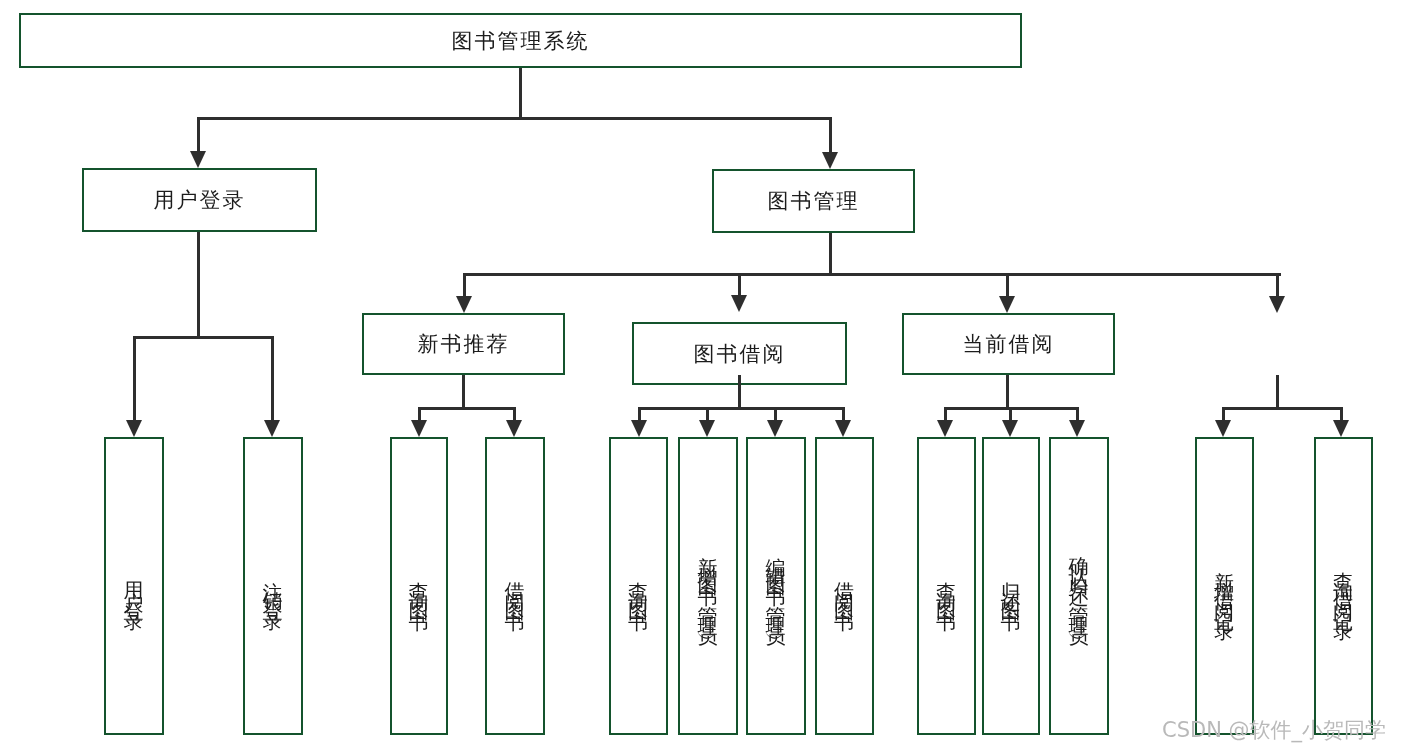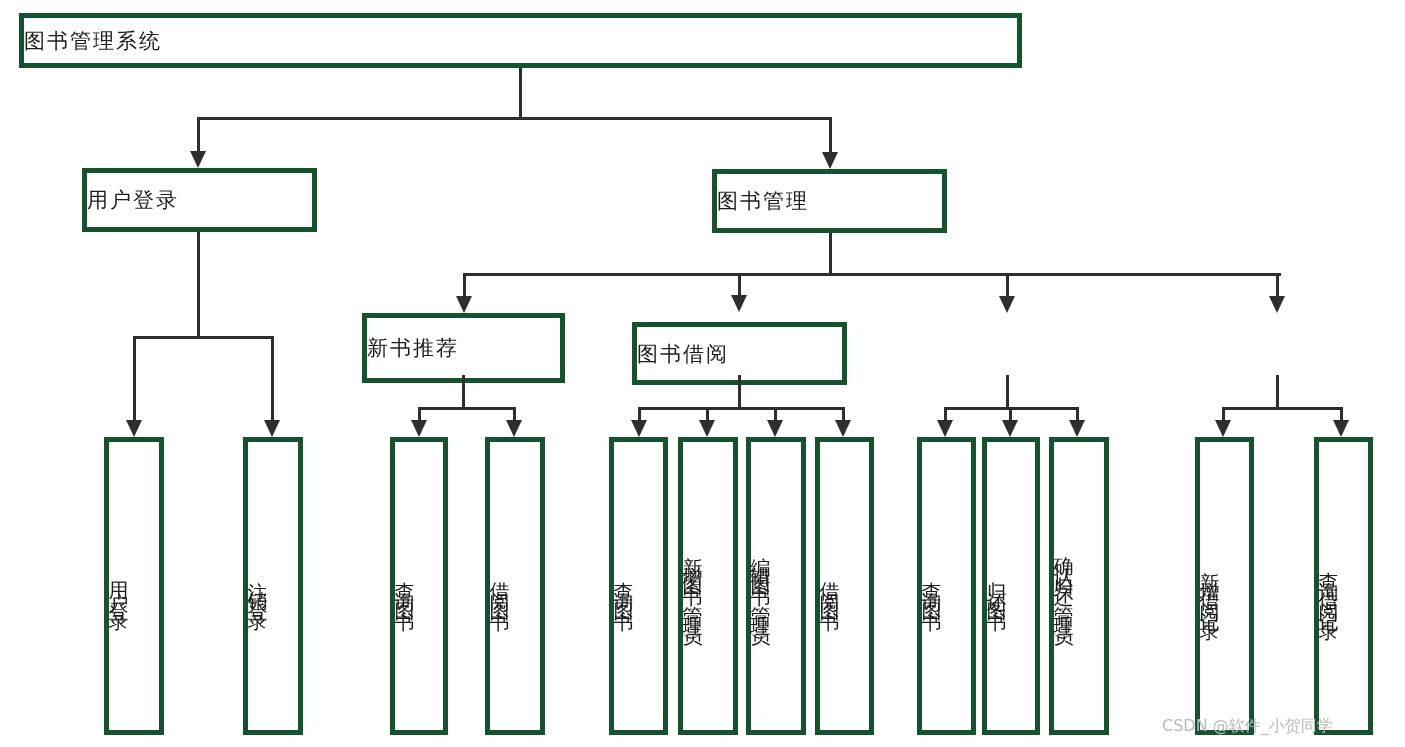--- a/index.html
+++ b/index.html
@@ -7,24 +7,25 @@
     position:relative;
     width:1405px;height:747px;
     background:#ffffff;
     font-family:"DejaVu Sans","Liberation Sans",sans-serif;
     color:#1c1c1c;
     overflow:hidden;
   }
   .box{
     position:absolute;
     box-sizing:border-box;
-    border:5px solid #14532d;
+    border:2px solid #14532d;
     background:#ffffff;
     display:flex;
     align-items:center;
+    justify-content:center;
   }
   .hbox span{
     font-size:21px;
     letter-spacing:2px;
     white-space:nowrap;
   }
   .vbox span{
     writing-mode:vertical-rl;
     font-size:20px;
     letter-spacing:10px;
@@ -35,21 +36,21 @@
   .hline{position:absolute;height:3px;background:#2e2e2e;}
   .arr{
     position:absolute;width:0;height:0;
     border-left:8px solid transparent;
     border-right:8px solid transparent;
     border-top:17px solid #2e2e2e;
   }
   .watermark{
     position:absolute;
     left:1162px;top:716px;
-    font-size:16px;
+    font-size:21px;
     color:#b9b9b9;
     white-space:nowrap;
     z-index:5;
   }
 </style>
 </head>
 <body>
 
 <div class="canvas">
 
@@ -60,21 +61,21 @@
   <div class="vline" style="left:519px;top:68px;height:51px"></div>
   <div class="hline" style="left:197px;top:117px;width:634px"></div>
   <div class="vline" style="left:197px;top:117px;height:36px"></div>
   <div class="arr" style="left:190px;top:151px"></div>
   <div class="vline" style="left:829px;top:117px;height:36px"></div>
   <div class="arr" style="left:822px;top:152px"></div>
 
   <div class="box hbox" style="left:82px;top:168px;width:235px;height:64px">
     <span>用户登录</span>
   </div>
-  <div class="box hbox" style="left:712px;top:169px;width:235px;height:64px">
+  <div class="box hbox" style="left:712px;top:169px;width:203px;height:64px">
     <span>图书管理</span>
   </div>
 
   <div class="vline" style="left:197px;top:232px;height:107px"></div>
   <div class="hline" style="left:133px;top:336px;width:141px"></div>
   <div class="vline" style="left:133px;top:336px;height:85px"></div>
   <div class="arr" style="left:126px;top:420px"></div>
   <div class="vline" style="left:271px;top:336px;height:85px"></div>
   <div class="arr" style="left:264px;top:420px"></div>
 
@@ -82,25 +83,28 @@
   <div class="hline" style="left:463px;top:273px;width:818px"></div>
   <div class="vline" style="left:463px;top:273px;height:25px"></div>
   <div class="arr" style="left:456px;top:296px"></div>
   <div class="vline" style="left:738px;top:273px;height:25px"></div>
   <div class="arr" style="left:731px;top:295px"></div>
   <div class="vline" style="left:1006px;top:273px;height:25px"></div>
   <div class="arr" style="left:999px;top:296px"></div>
   <div class="vline" style="left:1276px;top:273px;height:25px"></div>
   <div class="arr" style="left:1269px;top:296px"></div>
 
-  <div class="box hbox" style="left:362px;top:313px;width:203px;height:70px">
+  <div class="box hbox" style="left:362px;top:313px;width:203px;height:62px">
     <span>新书推荐</span>
   </div>
   <div class="box hbox" style="left:632px;top:322px;width:215px;height:63px">
     <span>图书借阅</span>
+  </div>
+  <div class="box hbox" style="left:902px;top:313px;width:213px;height:62px">
+    <span>当前借阅</span>
   </div>
 
   <div class="vline" style="left:462px;top:375px;height:35px"></div>
   <div class="hline" style="left:418px;top:407px;width:98px"></div>
   <div class="vline" style="left:418px;top:407px;height:15px"></div>
   <div class="arr" style="left:411px;top:420px"></div>
   <div class="vline" style="left:513px;top:407px;height:15px"></div>
   <div class="arr" style="left:506px;top:420px"></div>
 
   <div class="vline" style="left:738px;top:375px;height:35px"></div>

